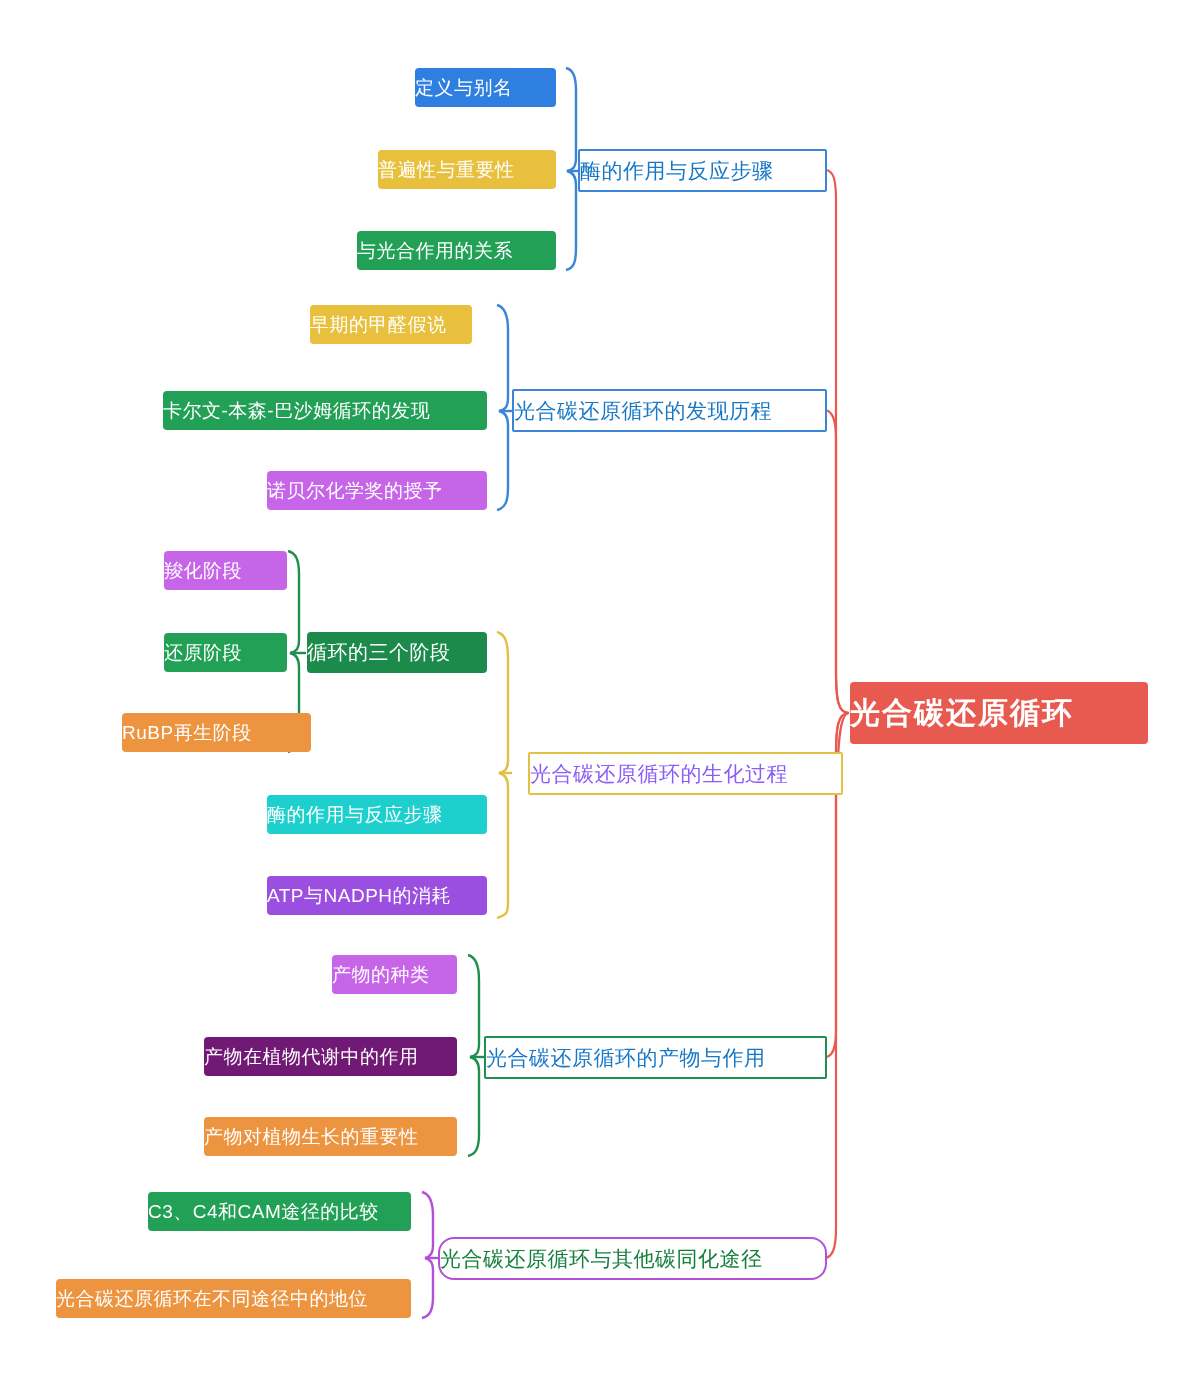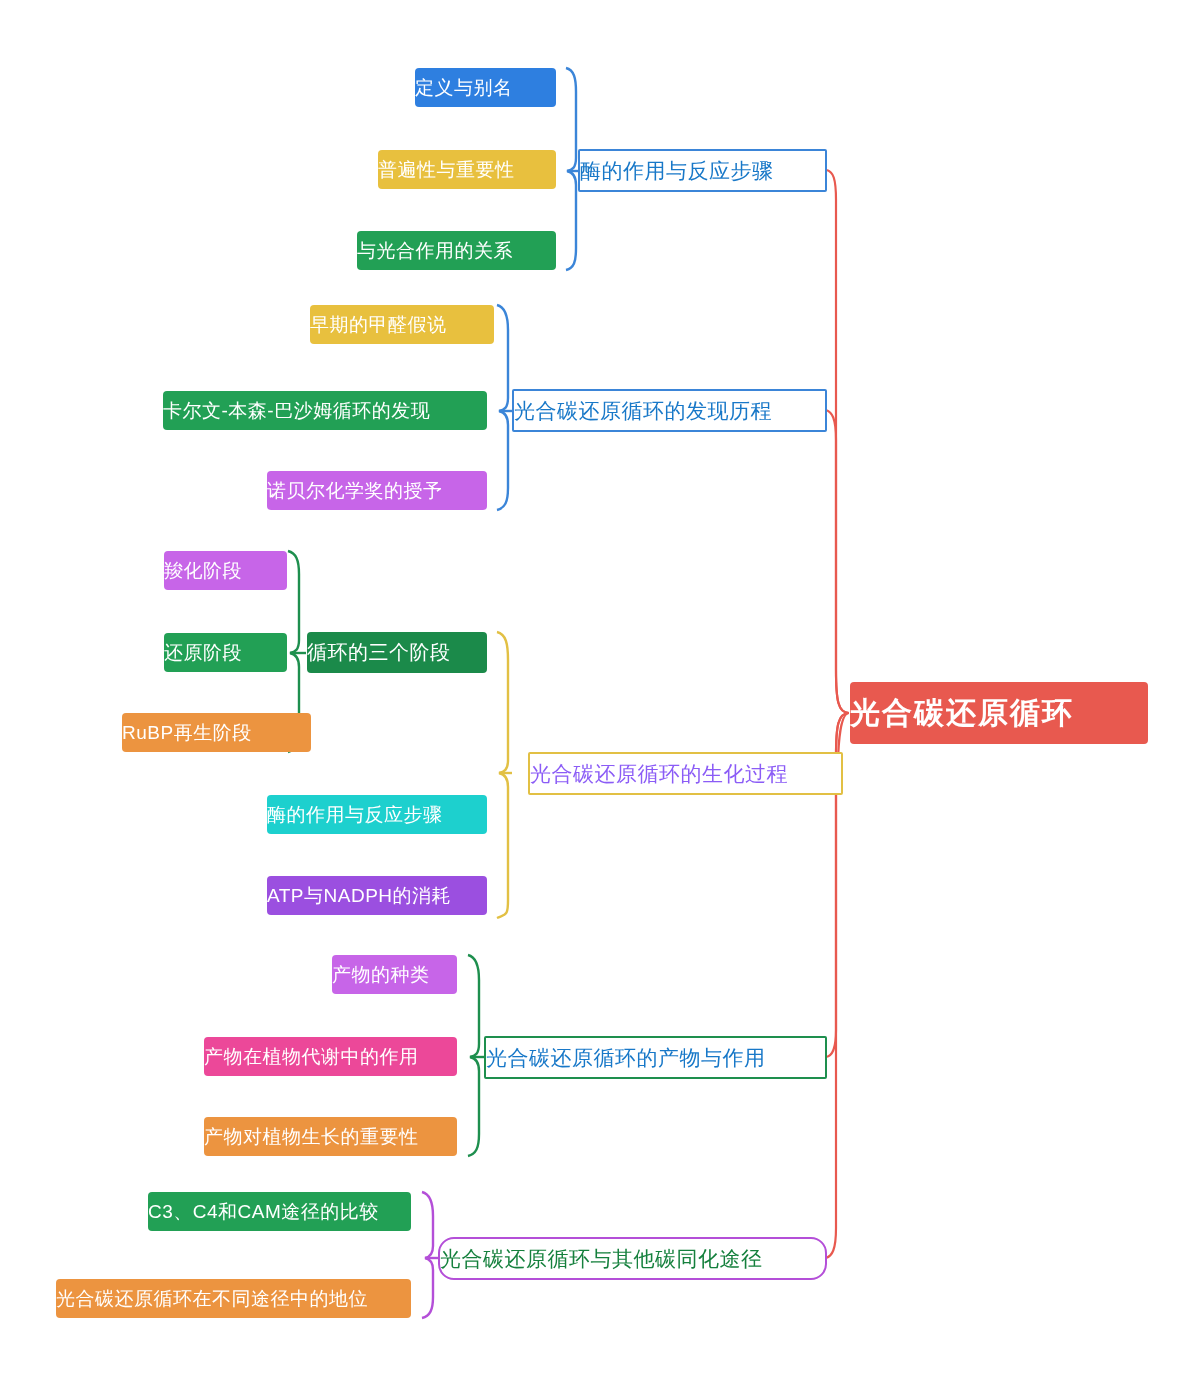--- a/index.html
+++ b/index.html
@@ -117,21 +117,21 @@
     <span>普遍性与重要性</span>
   </div>
   <div class="node leaf" style="left:357px; top:231px; width:199px; background:#22A055;">
     <span>与光合作用的关系</span>
   </div>
 
   <div class="node branch" style="left:512px; top:389px; width:315px; border-color:#3B85D8; color:#1878C8;">
     <span>光合碳还原循环的发现历程</span>
   </div>
 
-  <div class="node leaf" style="left:310px; top:305px; width:184px; background:#E8C03E;">
+  <div class="node leaf" style="left:310px; top:305px; width:162px; background:#E8C03E;">
     <span>早期的甲醛假说</span>
   </div>
   <div class="node leaf" style="left:163px; top:391px; width:324px; background:#22A055;">
     <span>卡尔文-本森-巴沙姆循环的发现</span>
   </div>
   <div class="node leaf" style="left:267px; top:471px; width:220px; background:#C765E8;">
     <span>诺贝尔化学奖的授予</span>
   </div>
 
   <div class="node branch" style="left:512px; top:752px; width:315px; border-color:#E2C044; color:#8b5cf6;margin-left:16px;">
@@ -159,21 +159,21 @@
     <span>ATP与NADPH的消耗</span>
   </div>
 
   <div class="node branch" style="left:484px; top:1036px; width:343px; border-color:#1E8F4E; color:#1878C8;">
     <span>光合碳还原循环的产物与作用</span>
   </div>
 
   <div class="node leaf" style="left:332px; top:955px; width:125px; background:#C765E8;">
     <span>产物的种类</span>
   </div>
-  <div class="node leaf" style="left:204px; top:1037px; width:253px; background:#ec4899;">
+  <div class="node leaf" style="left:204px; top:1037px; width:253px; background:#701a75;">
     <span>产物在植物代谢中的作用</span>
   </div>
   <div class="node leaf" style="left:204px; top:1117px; width:253px; background:#EC9440;">
     <span>产物对植物生长的重要性</span>
   </div>
 
   <div class="node branch" style="left:438px; top:1237px; width:389px; border-color:#B44FD8; color:#15803d;border-radius:16px;">
     <span>光合碳还原循环与其他碳同化途径</span>
   </div>
 

